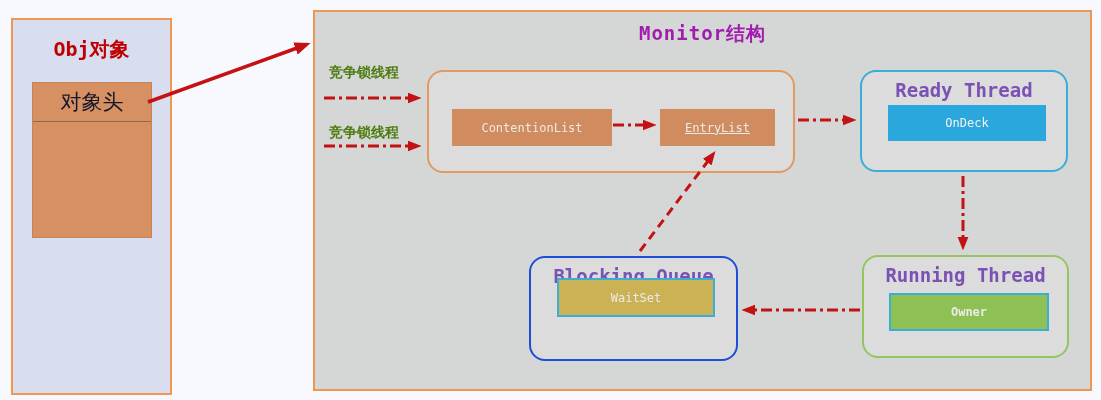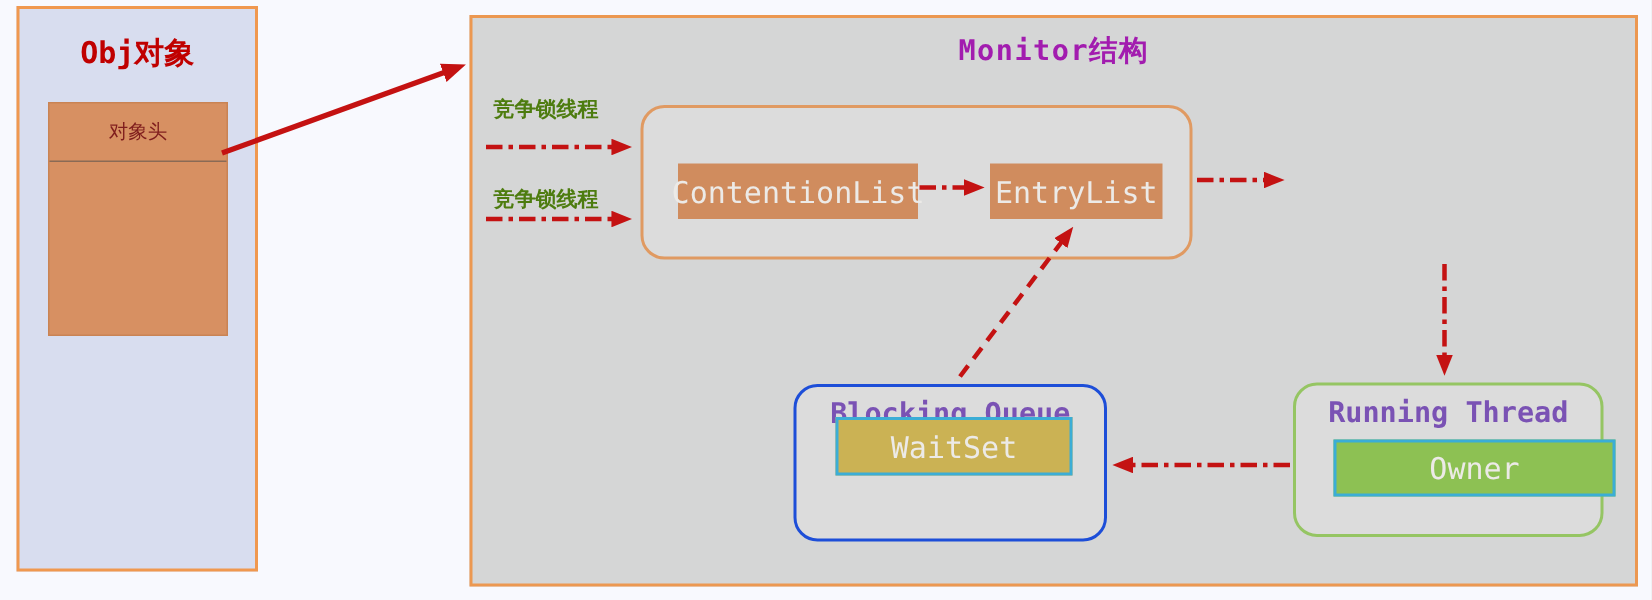--- a/index.html
+++ b/index.html
@@ -8,42 +8,42 @@
     font-family:"DejaVu Sans Mono","Liberation Mono",monospace;
   }
   .canvas{
     position:relative;
     width:1101px;height:400px;
     background:#f8f9fe;
     overflow:hidden;
   }
   
   .obj-box{
-    position:absolute;left:11px;top:4px;
+    position:absolute;left:11px;top:18px;
     width:157px;height:373px;
     background:#d8ddef;
     border:2px solid #f0984f;
     text-decoration:underline;
   }
   .obj-title{
     position:absolute;top:16px;left:0;width:100%;
     text-align:center;
     color:#c00000;font-size:20px;font-weight:bold;
   }
   .obj-header{
     position:absolute;left:19px;top:62px;
     width:118px;height:154px;
     background:#d79062;
     border:1px solid #c98354;
   }
   .obj-header-top{
     height:38px;
     border-bottom:1px solid #8a6a55;
     display:flex;align-items:center;justify-content:center;
-    color:#7f1d1d;font-size:13px;
+    color:#0f172a;font-size:21px;
   }
   
   .monitor-box{
     position:absolute;left:313px;top:10px;
     width:775px;height:377px;
     background:#d5d6d6;
     border:2px solid #ec9851;
   }
   .monitor-title{
     position:absolute;top:9px;left:0;width:100%;
@@ -72,27 +72,27 @@
     color:#7a52b4;font-size:19px;font-weight:bold;
   }
   .waiting-queue{left:427px;top:70px;width:368px;height:103px;border:2px solid #e09a62;}
   .ready-thread {left:860px;top:70px;width:208px;height:102px;border:2px solid #3badd6;}
   .running-thread{left:862px;top:255px;width:207px;height:103px;border:2px solid #95c563;}
   .blocking-queue{left:529px;top:256px;width:209px;height:105px;border:2px solid #1d4ed8;}
   
   .item{
     position:absolute;
     display:flex;align-items:center;justify-content:center;
-    color:#eceae7;font-size:20px;
+    color:#eceae7;font-size:12px;
     box-sizing:border-box;
   }
   .contention-list{left:23px;top:37px;width:160px;height:37px;background:#d08c5e;}
-  .entry-list    {left:231px;top:37px;width:115px;height:37px;background:#d08c5e;}
+  .entry-list    {left:231px;top:37px;width:115px;height:37px;background:#d08c5e;text-decoration:underline;}
   .ondeck{left:26px;top:33px;width:158px;height:36px;background:#2aa7dc;color:#f4f3f1;}
-  .owner {left:25px;top:36px;width:188px;height:38px;background:#8dc153;border:2px solid #3badd6;}
+  .owner {left:25px;top:36px;width:160px;height:38px;background:#8dc153;border:2px solid #3badd6;font-weight:bold;}
   .waitset{left:26px;top:20px;width:158px;height:39px;background:#cbb254;border:2px solid #3badd6;}
   
   .arrows{
     position:absolute;left:0;top:0;width:1101px;height:400px;
     pointer-events:none;
   }
 </style>
 </head>
 <body>
 
@@ -110,20 +110,24 @@
   </div>
 
   <div class="arrow-label lbl-1">竞争锁线程</div>
   <div class="arrow-label lbl-2">竞争锁线程</div>
 
   <div class="group waiting-queue">
     <div class="item contention-list">ContentionList</div>
     <div class="item entry-list">EntryList</div>
   </div>
 
+  <div class="group ready-thread">
+    <div class="group-title">Ready Thread</div>
+    <div class="item ondeck">OnDeck</div>
+  </div>
 
   <div class="group running-thread">
     <div class="group-title">Running Thread</div>
     <div class="item owner">Owner</div>
   </div>
 
   <div class="group blocking-queue">
     <div class="group-title">Blocking Queue</div>
     <div class="item waitset">WaitSet</div>
   </div>

